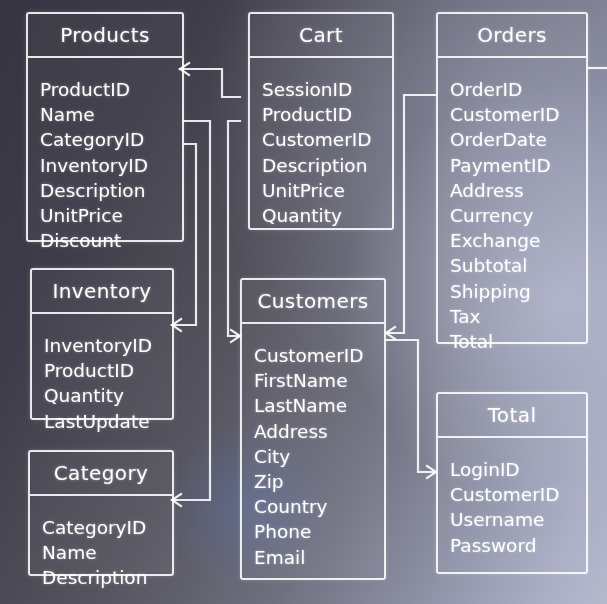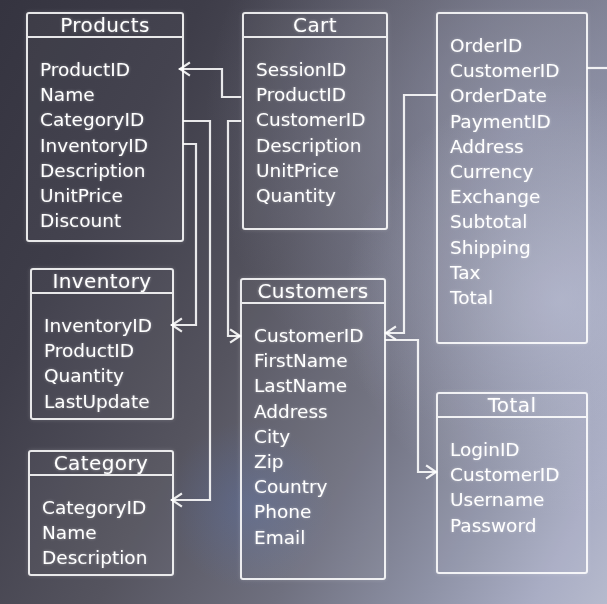--- a/index.html
+++ b/index.html
@@ -22,21 +22,21 @@
     position:absolute;
     box-sizing:border-box;
     border:2px solid rgba(255,255,255,.88);
     border-radius:3px;
     background:rgba(255,255,255,.035);
     box-shadow:0 0 4px rgba(255,255,255,.18);
     z-index:4;
   }
   .t-head{
     box-sizing:border-box;
-    height:24px;
+    height:44px;
     border-bottom:2px solid rgba(255,255,255,.88);
     display:flex;align-items:center;justify-content:center;
   }
   .t-head span{
     color:#fff;
     font-size:20px;
     letter-spacing:.4px;
     text-shadow:0 0 3px rgba(255,255,255,.45);
   }
   .t-body{
@@ -116,35 +116,38 @@
       <div class="field">ProductID</div>
       <div class="field">Name</div>
       <div class="field">CategoryID</div>
       <div class="field">InventoryID</div>
       <div class="field">Description</div>
       <div class="field">UnitPrice</div>
       <div class="field">Discount</div>
     </div>
   </div>
 
-  <div class="table" style="left:242px;top:12px;width:146px;height:218px;">
+  <div class="table" style="left:248px;top:12px;width:146px;height:218px;">
     <div class="t-head">
       <span>Cart</span>
     </div>
     <div class="t-body">
       <div class="field">SessionID</div>
       <div class="field">ProductID</div>
       <div class="field">CustomerID</div>
       <div class="field">Description</div>
       <div class="field">UnitPrice</div>
       <div class="field">Quantity</div>
     </div>
   </div>
 
   <div class="table" style="left:436px;top:12px;width:152px;height:332px;">
+    <div class="t-head">
+      <span>Orders</span>
+    </div>
     <div class="t-body">
       <div class="field">OrderID</div>
       <div class="field">CustomerID</div>
       <div class="field">OrderDate</div>
       <div class="field">PaymentID</div>
       <div class="field">Address</div>
       <div class="field">Currency</div>
       <div class="field">Exchange</div>
       <div class="field">Subtotal</div>
       <div class="field">Shipping</div>

